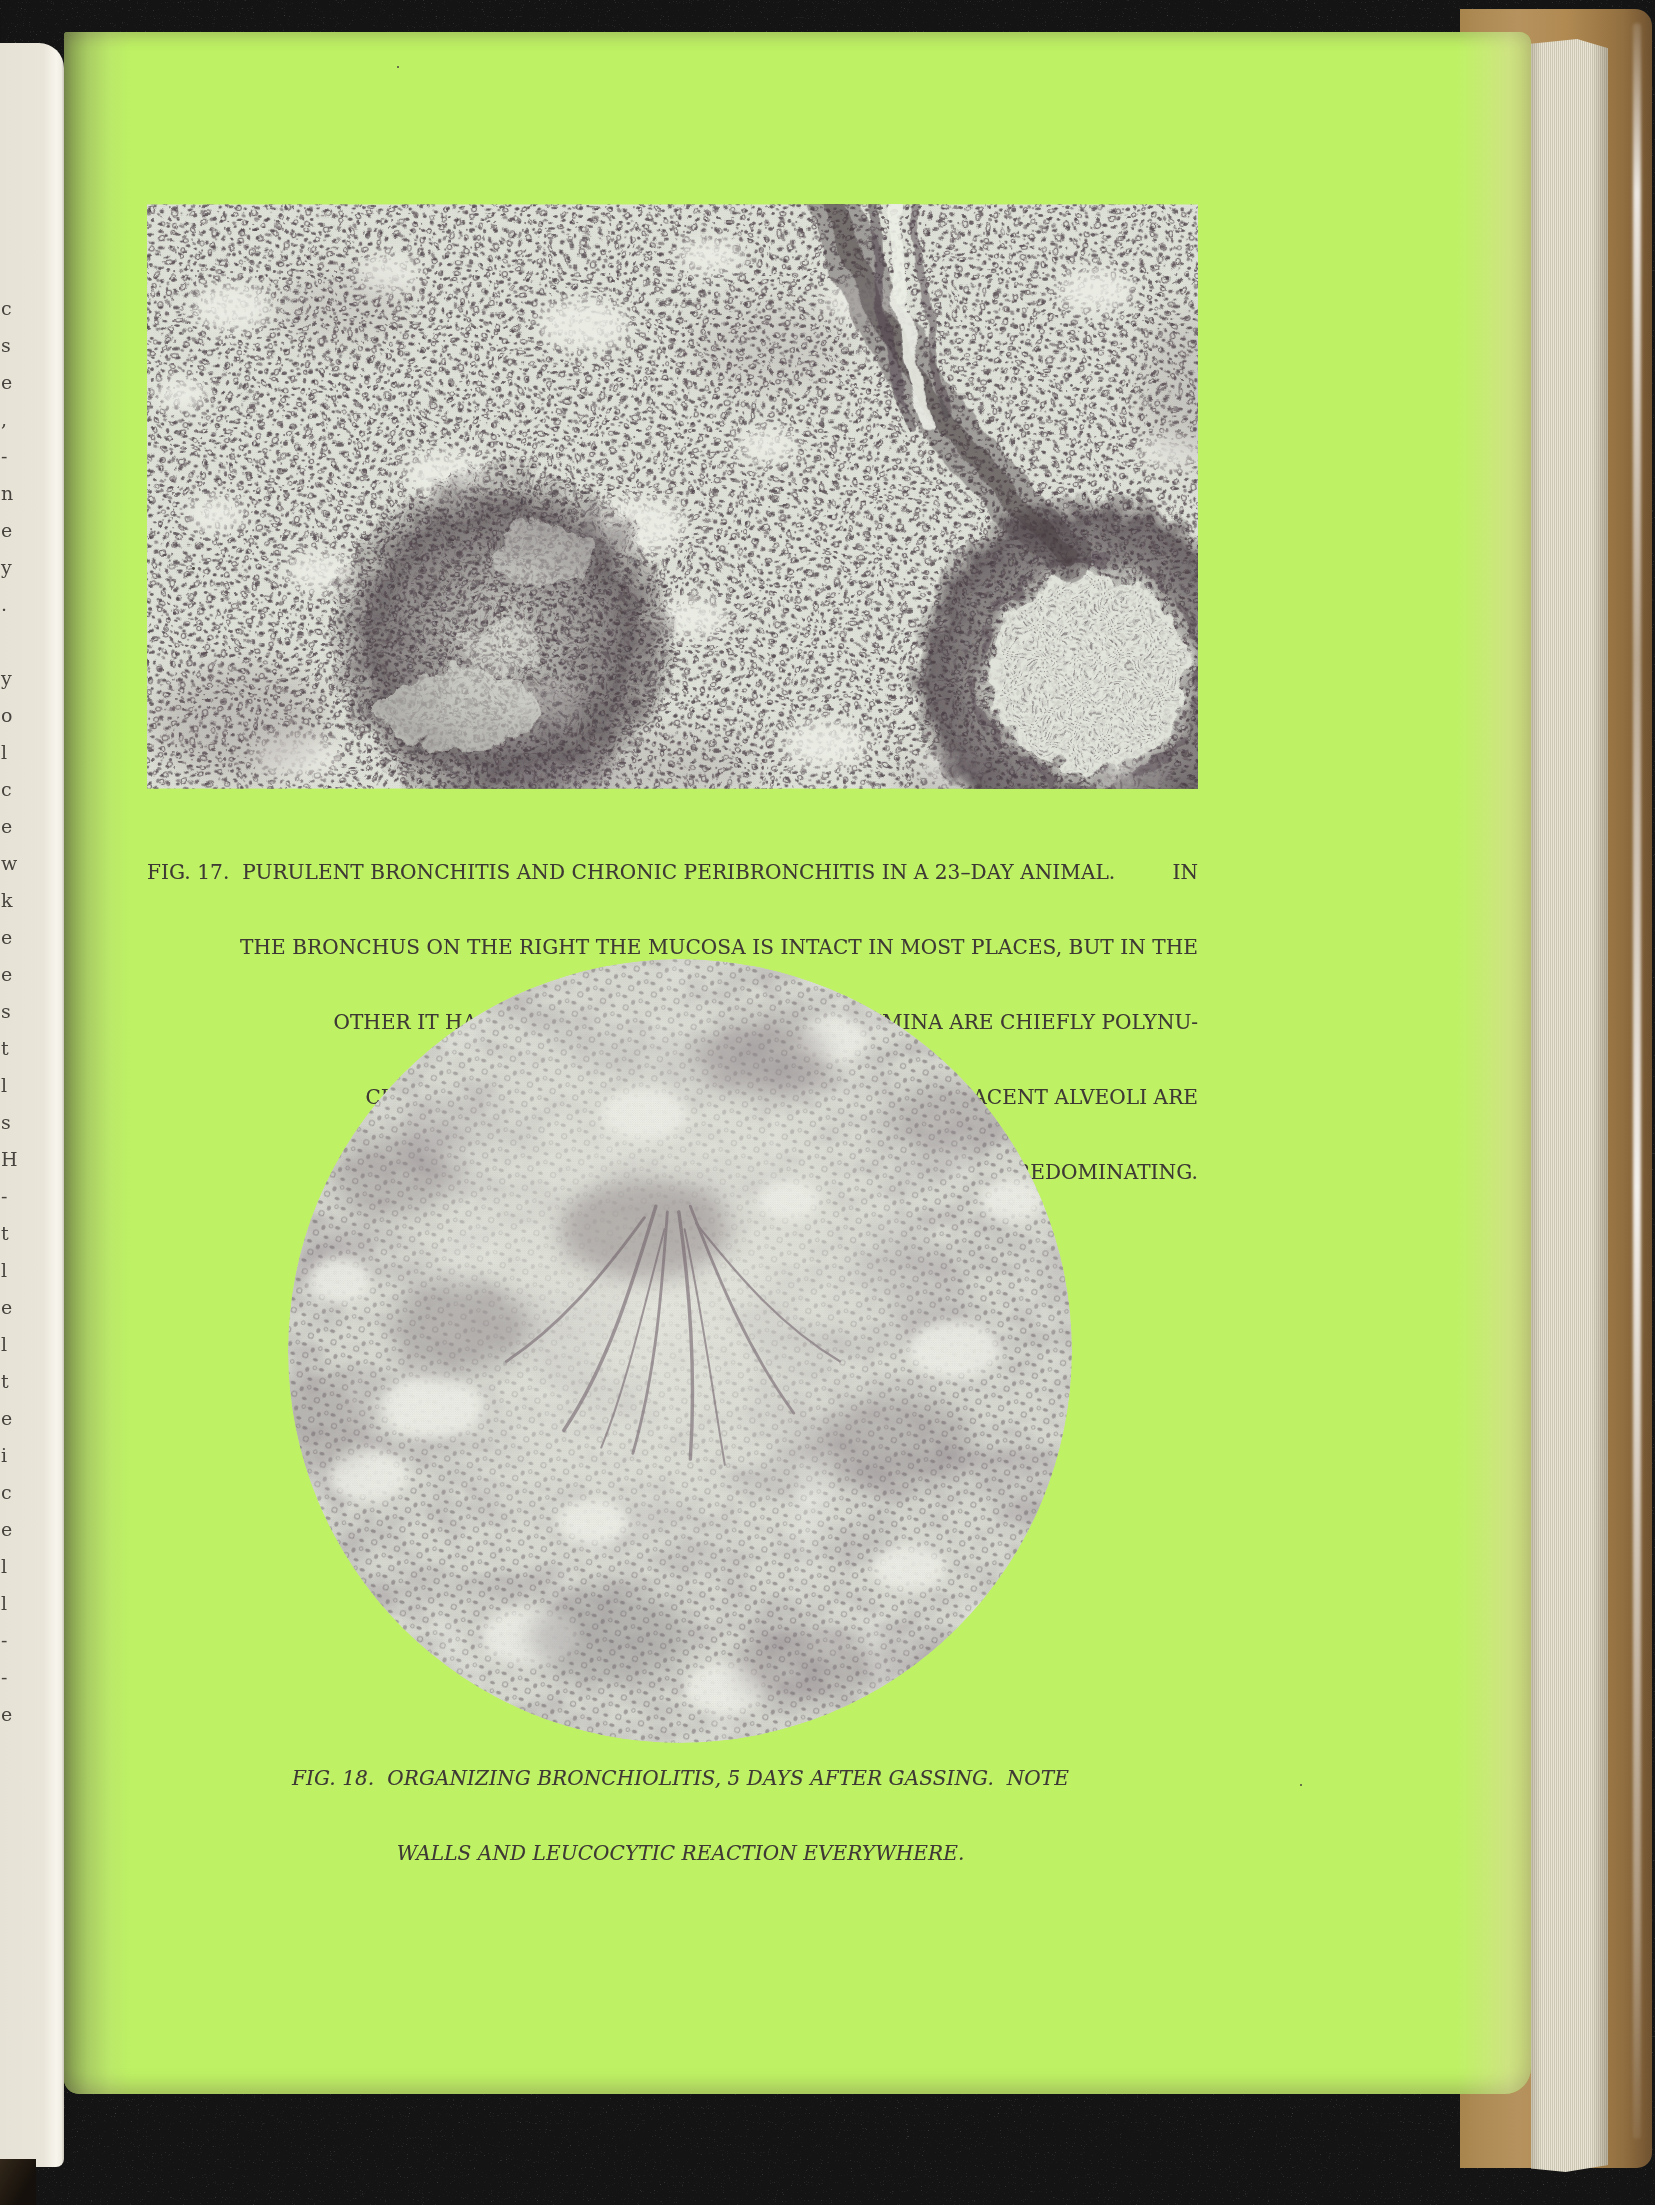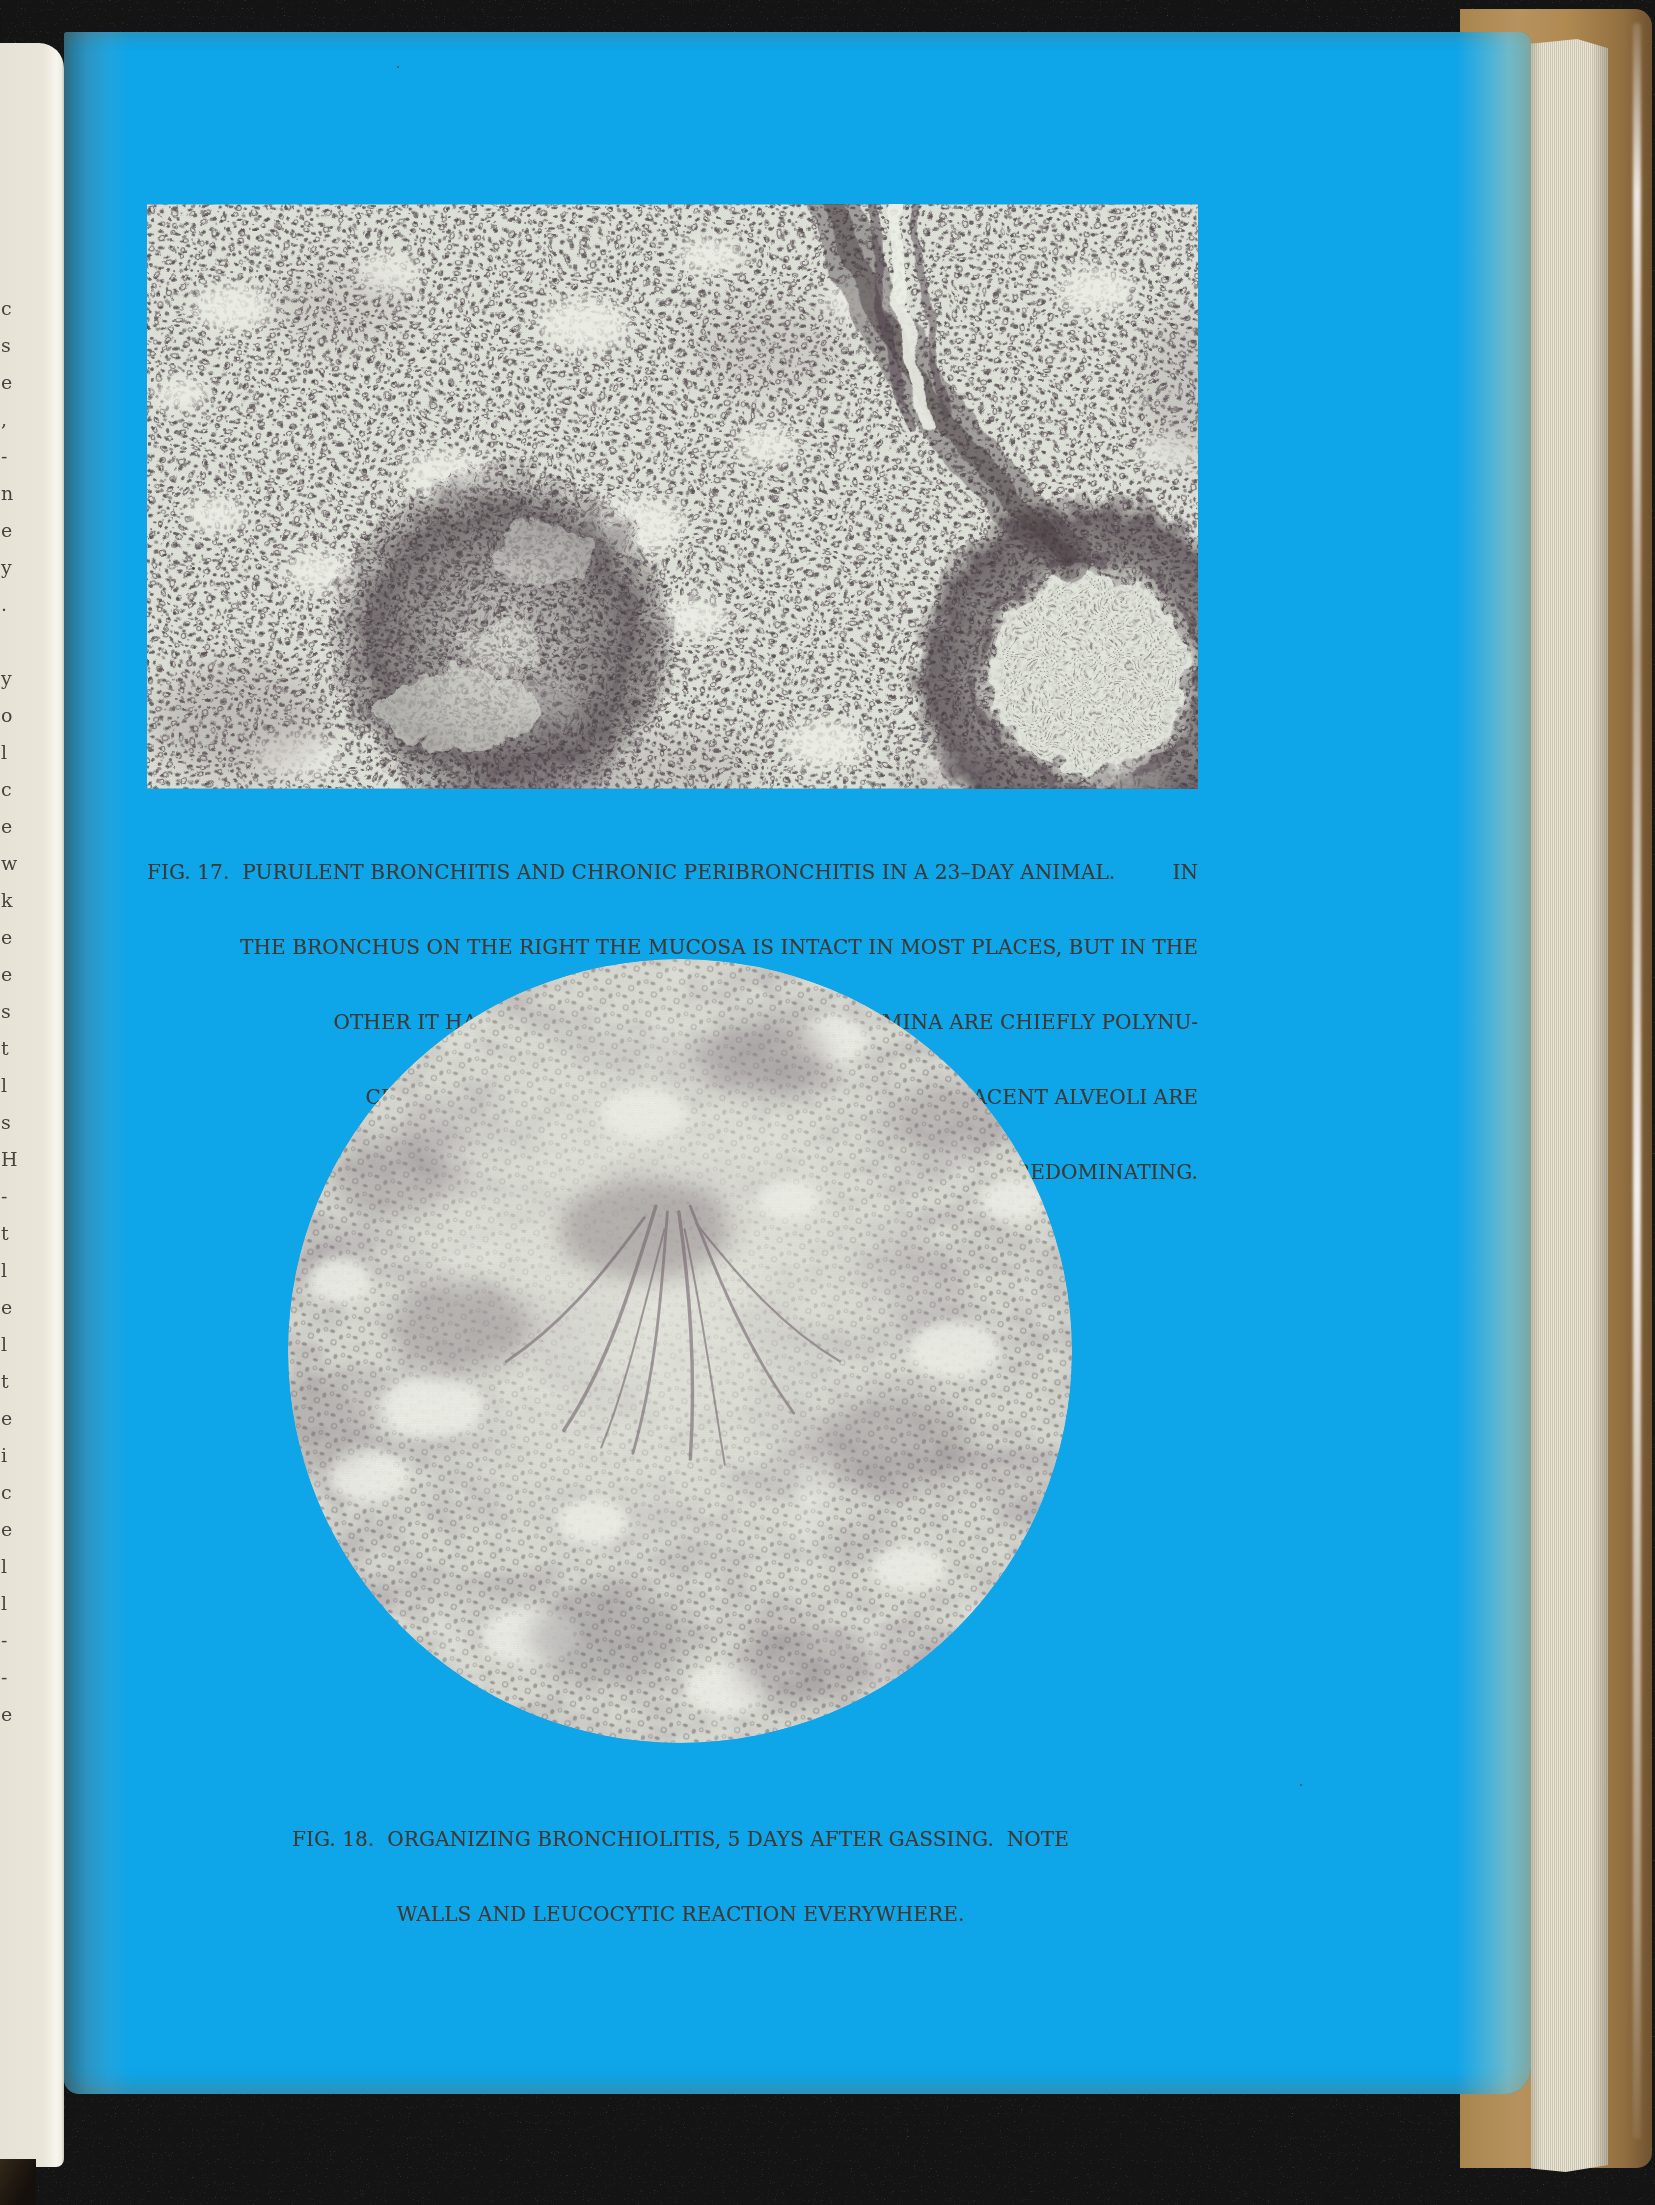--- a/index.html
+++ b/index.html
@@ -30,21 +30,21 @@
 
   
   .left-page{left:0;top:43px;width:64px;height:2124px;
     background:linear-gradient(90deg,#e6e2d6 0%,#e9e5d9 68%,#f8f5ed 88%,#efece2 96%,#c9c4b7 100%);
     border-radius:0 25px 8px 0;}
   .edge-glyphs{position:absolute;left:1.1px;top:247px;width:23px;
     font-size:19px;line-height:37px;color:#47443f;white-space:pre-line;
     font-family:"DejaVu Serif", serif;}
 
   
-  .main-page{left:64px;top:32px;width:1467px;height:2062px;background:#0ea5e9;
+  .main-page{left:64px;top:32px;width:1467px;height:2062px;background:#bef264;
     border-radius:3.4px 11.5px 26.4px 15px;
     box-shadow:inset 0 7px 11.5px rgba(110,100,80,.22),
                inset 0 -10.3px 15px rgba(115,105,82,.26),
                inset -12.6px 0 19.5px rgba(145,130,95,.16);}
   .gutter-shadow{position:absolute;left:0;top:0;width:68px;height:100%;
     background:linear-gradient(90deg,rgba(64,60,52,.50),rgba(115,109,97,.28) 35%,rgba(160,154,140,.12) 66%,rgba(0,0,0,0));
     border-radius:3.4px 0 0 15px;}
   .page-right-tint{position:absolute;right:0;top:0;width:75px;height:100%;
     background:linear-gradient(90deg,rgba(233,222,186,0) 0%,rgba(226,211,166,.45) 70%,rgba(203,187,138,.5) 100%);
     border-radius:0 11.5px 26.4px 0;}
@@ -52,21 +52,21 @@
   
   .fig17{left:83px;top:172px;width:1051px;height:585px;overflow:hidden;}
   .fig18{left:224px;top:927px;width:784px;height:784px;border-radius:50%;overflow:hidden;}
 
   
   .caption{color:#3e3935;font-size:20px;line-height:25px;letter-spacing:0.1px;
     text-shadow:0.2px 0.2px 0 rgba(62,57,53,.35);white-space:pre;}
   .cap17{left:83px;top:778px;width:1051px;}
   .cap17 .l1{display:flex;justify-content:space-between;}
   .cap17 .lc{text-align:right;}
-  .cap18{left:128px;top:1745px;width:977px;text-align:center;}
+  .cap18{left:128px;top:1684px;width:977px;text-align:center;font-style:italic;}
 
   .dust{border-radius:50%;background:#4a463e;}
 </style>
 </head>
 <body>
 
 <div class="stage">
 
   <svg class="abs bg-noise" viewBox="0 0 2880 3836" width="1656" height="2205">
     <filter id="bgn">

